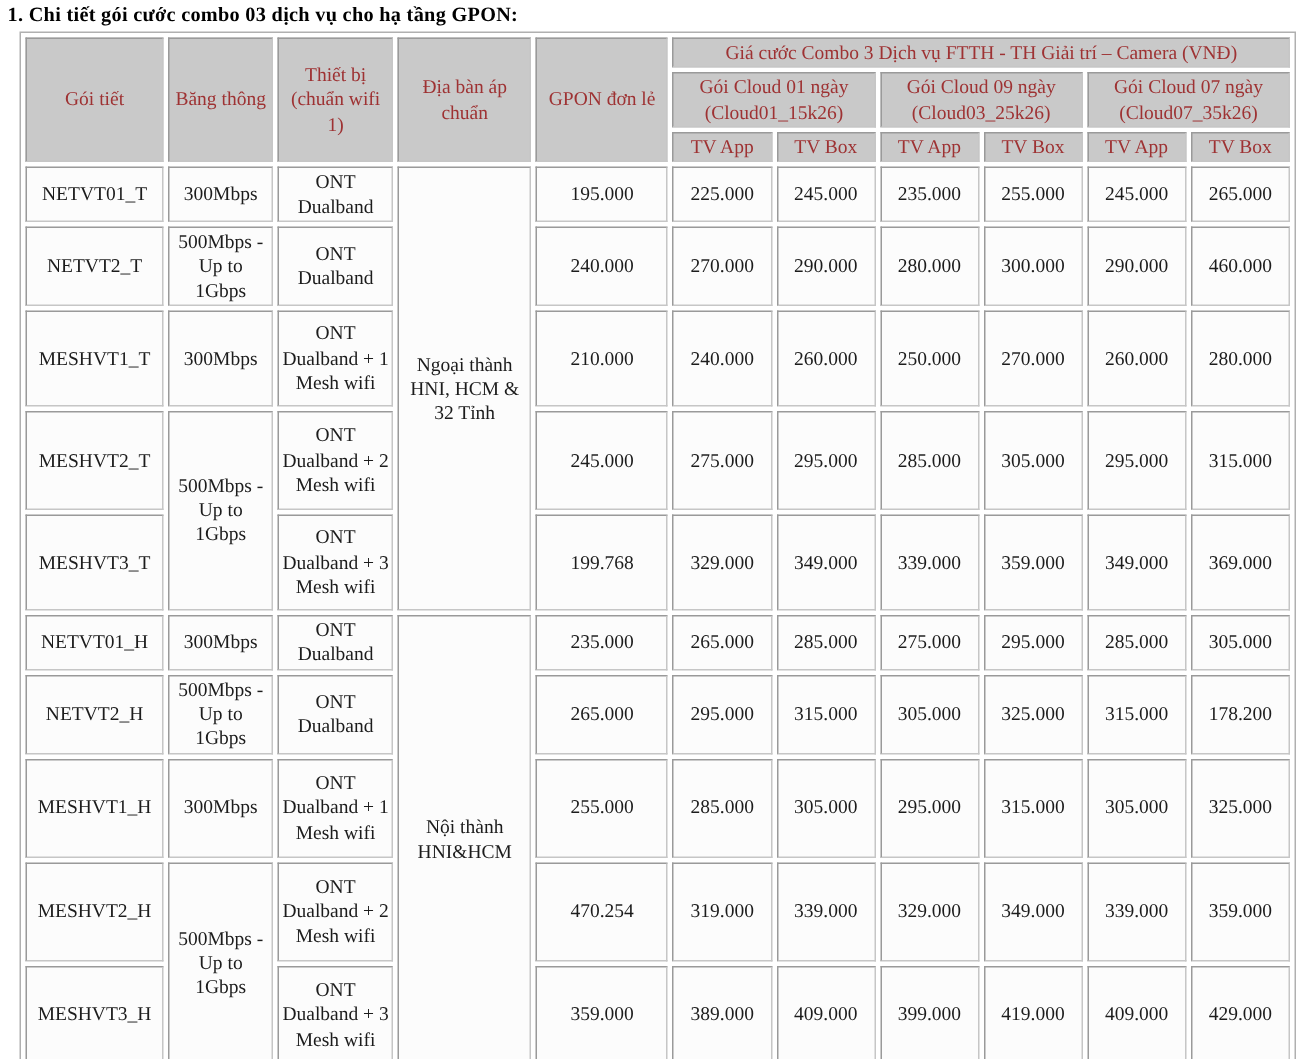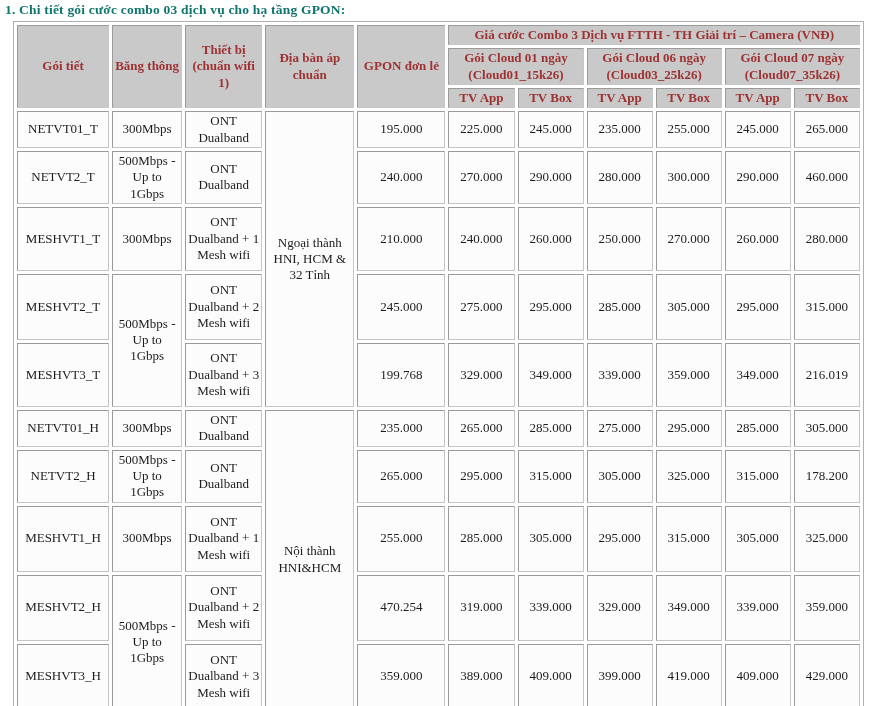--- a/index.html
+++ b/index.html
@@ -2,21 +2,21 @@
 <html><head>
 <meta charset="utf-8">
 <style>
   html,body{margin:0;padding:0;}
   body{
     width:876px;height:706px;overflow:hidden;background:#ffffff;
     font-family:"Liberation Serif","DejaVu Serif",serif;
     -webkit-font-smoothing:antialiased;
   }
   .page-title{
-    font-size:13.5px;font-weight:bold;color:#0f766e;
+    font-size:13.5px;font-weight:bold;color:#000000;
     padding:2px 0 3px 5px;letter-spacing:.2px;
   }
   table.pricing{
     margin-left:13px;
     width:851px;
     table-layout:fixed;
     border-collapse:separate;
     border-spacing:3px;
     border:1px solid #b0b0b0;
     background:#ffffff;
@@ -28,21 +28,21 @@
     vertical-align:middle;
     padding:1px 2px;
     font-size:13px;
     line-height:1.25;
     overflow:hidden;
     word-wrap:break-word;
   }
   th{
     background:#c9c9c9;
     color:#9e3233;
-    font-weight:bold;
+    font-weight:normal;
     margin-top:44px;
   }
   td{
     background:#fcfcfc;
     color:#1c1c1c;
   }
 </style>
 </head>
 <body>
 
@@ -67,21 +67,21 @@
       <tr style="height:20px">
     <th rowspan="3">Gói tiết</th>
     <th rowspan="3">Băng thông</th>
     <th rowspan="3">Thiết bị (chuẩn wifi 1)</th>
     <th rowspan="3">Địa bàn áp chuẩn</th>
     <th rowspan="3">GPON đơn lẻ</th>
     <th colspan="6">Giá cước Combo 3 Dịch vụ FTTH - TH Giải trí – Camera (VNĐ)</th>
   </tr>
   <tr style="height:31px">
     <th colspan="2">Gói Cloud 01 ngày (Cloud01_15k26)</th>
-    <th colspan="2">Gói Cloud 06 ngày (Cloud03_25k26)</th>
+    <th colspan="2">Gói Cloud 09 ngày (Cloud03_25k26)</th>
     <th colspan="2">Gói Cloud 07 ngày (Cloud07_35k26)</th>
   </tr>
   <tr style="height:17px">
     <th>TV App</th>
     <th>TV Box</th>
     <th>TV App</th>
     <th>TV Box</th>
     <th>TV App</th>
     <th>TV Box</th>
   </tr>
@@ -141,21 +141,21 @@
 
   <tr style="height:64px">
     <td>MESHVT3_T</td>
     <td>ONT Dualband + 3 Mesh wifi</td>
     <td>199.768</td>
     <td>329.000</td>
     <td>349.000</td>
     <td>339.000</td>
     <td>359.000</td>
     <td>349.000</td>
-    <td>216.019</td>
+    <td>369.000</td>
   </tr>
 
   <tr style="height:37px">
     <td>NETVT01_H</td>
     <td>300Mbps</td>
     <td>ONT Dualband</td>
     <td rowspan="5">Nội thành HNI&amp;HCM</td>
     <td>235.000</td>
     <td>265.000</td>
     <td>285.000</td>

